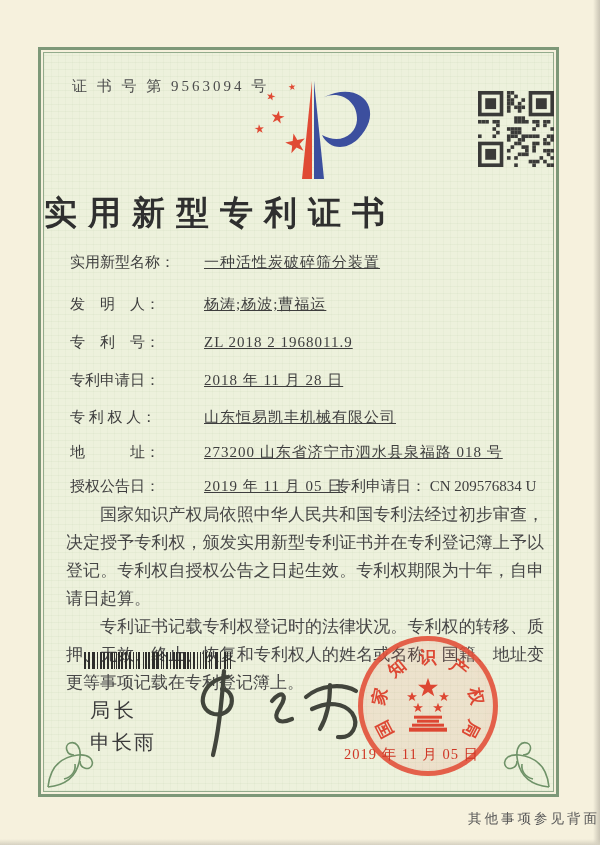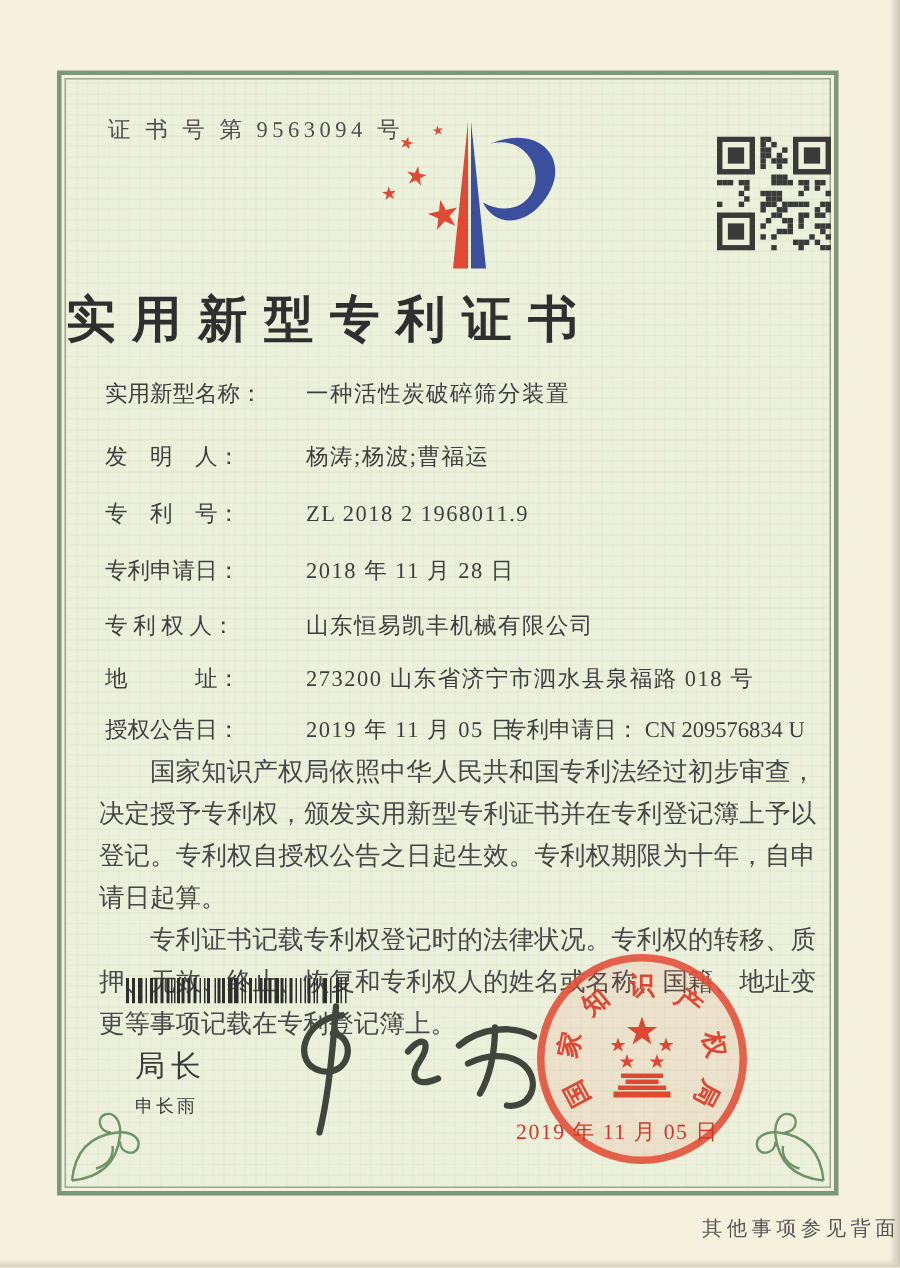--- a/index.html
+++ b/index.html
@@ -20,28 +20,28 @@
   .abs{position:absolute;}
   .cert-no{left:28px;top:24px;font-size:15px;letter-spacing:3px;color:#4d4d4d;}
   .logo{left:196px;top:22px;width:150px;height:120px;}
   .logo .star{position:absolute;color:#e04a34;line-height:1;}
   .qr{left:434px;top:38px;width:76px;height:76px;}
   .title{left:0;top:138px;width:100%;text-align:left;font-size:33px;
        font-weight:700;letter-spacing:11px;color:#2f2f2f;}
   .fields{left:26px;top:200px;width:470px;font-size:15px;color:#3e3e3e;}
   .frow{position:absolute;left:0;white-space:nowrap;}
   .flabel{display:inline-block;min-width:134px;}
-  .fvalue{letter-spacing:1px;}
+  .fvalue{letter-spacing:1px;text-decoration:underline;}
   .grant2{position:absolute;left:266px;white-space:nowrap;}
   .paras{left:22px;top:448px;width:478px;font-size:17px;line-height:28px;
        color:#474747;text-align:justify;}
   .paras p{margin:0;text-indent:2em;}
   .barcode{left:40px;top:599px;width:150px;height:17px;}
   .director-label{left:46px;top:644px;font-size:20px;color:#3c3c3c;letter-spacing:4px;}
-  .director-name{left:46px;top:676px;font-size:12px;color:#3c3c3c;letter-spacing:2px;}
+  .director-name{left:46px;top:676px;font-size:20px;color:#3c3c3c;letter-spacing:2px;}
   .signature{left:128px;top:608px;width:200px;height:115px;}
   .seal{left:314px;top:583px;width:140px;height:140px;border-radius:50%;
        border:5px solid rgba(227,78,56,0.88);box-sizing:border-box;
        background:radial-gradient(circle, rgba(236,96,72,0.10) 60%, rgba(236,96,72,0.18) 100%);}
   .seal-char{position:absolute;left:50%;top:50%;font-size:17px;font-weight:700;
        color:#dd4733;}
   .seal-emblem{position:absolute;left:50%;top:50%;transform:translate(-50%,-52%);}
   .seal-date{left:300px;top:692px;width:170px;font-size:14.5px;color:#cf3726;
        letter-spacing:1px;white-space:nowrap;}
   .page-info{left:0;top:728px;width:100%;text-align:center;font-size:12.5px;

